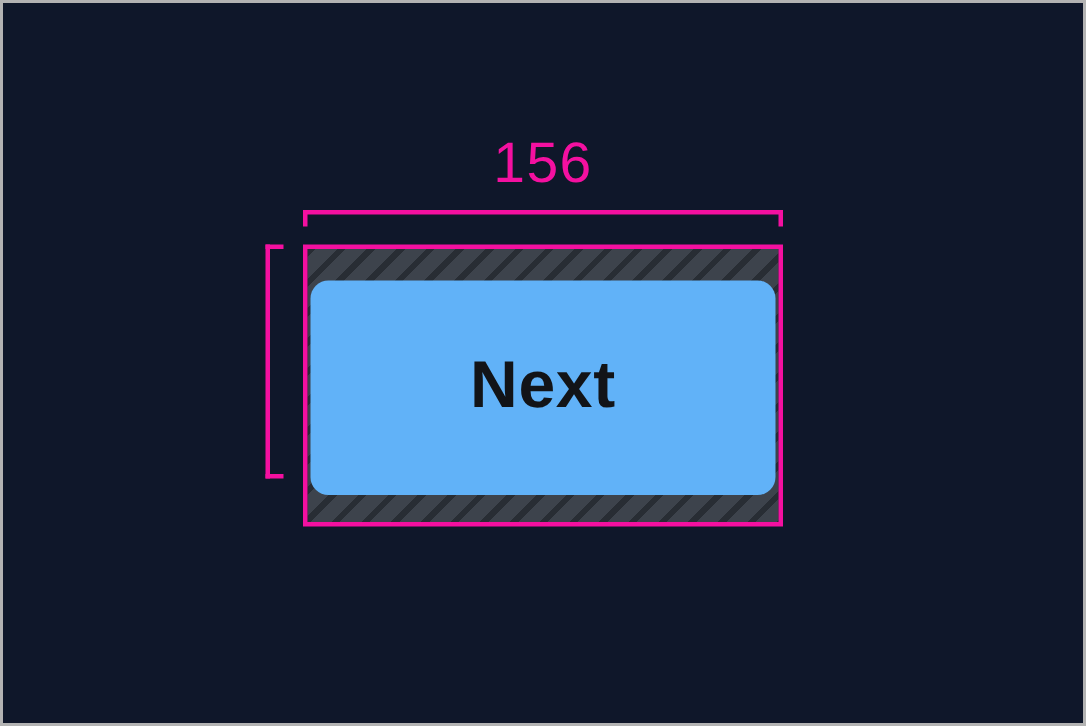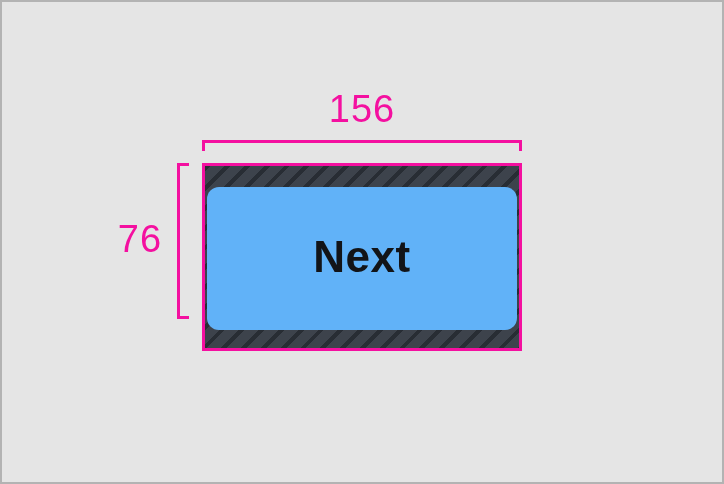--- a/index.html
+++ b/index.html
@@ -5,21 +5,21 @@
   html, body {
     margin: 0;
     padding: 0;
     background: #000;
   }
   .stage {
     position: relative;
     width: 724px;
     height: 484px;
     box-sizing: border-box;
-    background: #e5e5e5;
+    background: #0f172a;
     border: 2px solid #b3b3b3;
     overflow: hidden;
     font-family: "Liberation Sans", "DejaVu Sans", sans-serif;
   }
 
   
   .dim-label {
     position: absolute;
     color: #f410a0;
     font-size: 38px;
@@ -85,21 +85,20 @@
 </style>
 </head>
 <body>
 
 <div class="stage">
 
   <div class="dim-label width">156</div>
 
   <div class="bracket horizontal"></div>
 
-  <div class="dim-label height">76</div>
 
   <div class="bracket vertical"></div>
 
   <div class="measure-rect">
     <button class="next-btn">Next</button>
   </div>
 
 </div>
 
 </body></html>

